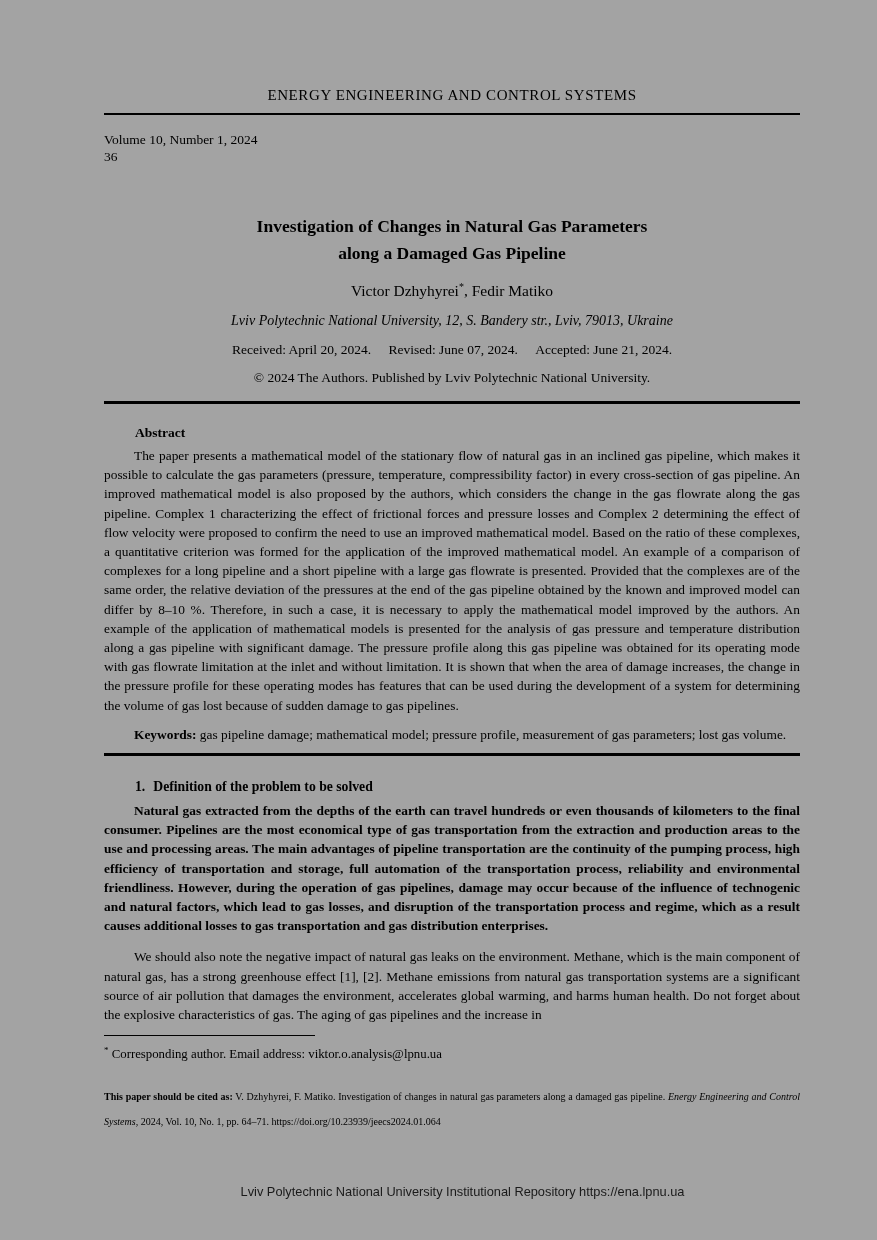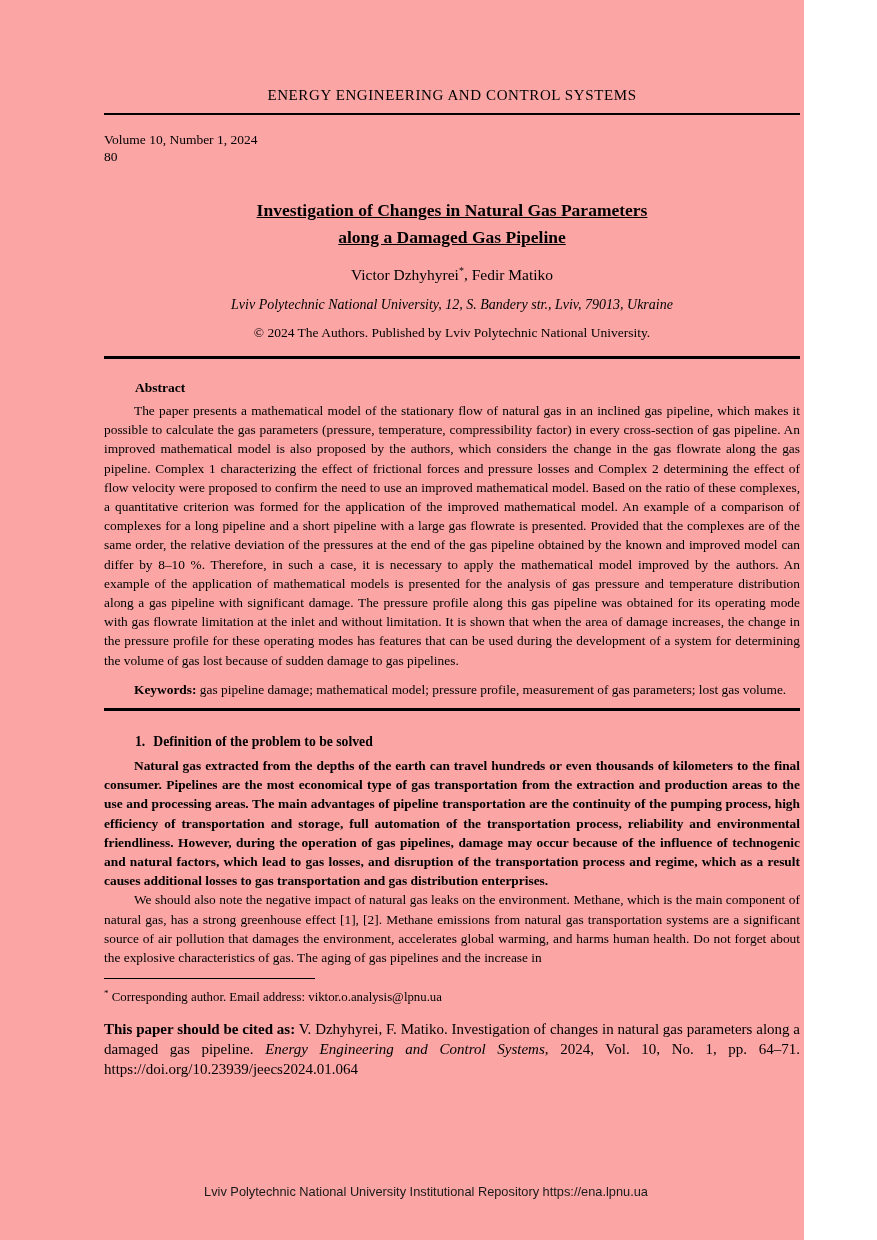--- a/index.html
+++ b/index.html
@@ -1,18 +1,18 @@
 <!DOCTYPE html>
 <html><head>
 <meta charset="utf-8">
 <style>
   html, body { margin: 0; padding: 0; background: #ffffff; }
   .page {
-    width: 804px; height: 1240px;
-    background: #fca5a5;
+    width: 877px; height: 1240px;
+    background: #a3a3a3;
     color: #000;
     font-family: "Liberation Serif", serif;
     position: relative;
     overflow: hidden;
     box-sizing: border-box;
   }
   .content {
     position: absolute;
     left: 104px;
     top: 0;
@@ -30,26 +30,25 @@
   .rule-thick { height: 3px; background: #000; }
   .volume-row {
     display: flex;
     justify-content: space-between;
     margin-top: 16px;
     font-size: 13.5px;
     line-height: 17px;
     flex-direction: column;
   }
   .article-title {
-    margin-top: 32px;
+    margin-top: 48px;
     text-align: center;
     font-size: 17.5px;
     font-weight: bold;
     line-height: 27px;
-    text-decoration: underline;
   }
   .authors-line {
     margin-top: 14px;
     text-align: center;
     font-size: 15.5px;
     line-height: 19px;
   }
   .authors-line sup { font-size: 10px; line-height: 0; }
   .affiliation {
     margin-top: 12px;
@@ -90,37 +89,37 @@
   .rule-bottom { margin-top: 9px; }
   .section-heading {
     margin-top: 22px;
     padding-left: 31px;
     font-weight: bold;
     font-size: 13.7px;
     line-height: 17px;
   }
   .section-heading .num { margin-right: 8px; }
   .para1 { margin-top: 6px; font-weight: bold; }
-  .para2 { }
+  .para2 { margin-top: 12px; }
   .footnote-rule {
     margin-top: 11px;
     width: 211px;
     height: 1px;
     background: #000;
   }
   .footnote {
     margin-top: 6px;
     font-size: 12.8px;
     line-height: 17px;
   }
   .footnote sup { font-size: 9px; }
   .citation {
-    margin-top: 12px;
-    font-size: 15px;
-    line-height: 20px;
+    margin-top: 20px;
+    font-size: 10px;
+    line-height: 25px;
     text-align: justify;
   }
   .citation .lead { font-weight: bold; }
   .citation .journal { font-style: italic; }
   .repo-footer {
     position: absolute;
     left: 0; right: 0;
     top: 1184px;
     text-align: center;
     font-family: "Liberation Sans", sans-serif;
@@ -136,32 +135,37 @@
 
 <div class="page">
   <div class="content">
 
     <div class="journal-header">ENERGY ENGINEERING AND CONTROL SYSTEMS</div>
 
     <div class="rule-thin"></div>
 
     <div class="volume-row">
       <span>Volume 10, Number 1, 2024</span>
-      <span>80</span>
+      <span>36</span>
     </div>
 
     <div class="article-title">
       <div>Investigation of Changes in Natural Gas Parameters</div>
       <div>along a Damaged Gas Pipeline</div>
     </div>
 
     <div class="authors-line"><span>Victor Dzhyhyrei</span><sup>*</sup><span>, </span><span>Fedir Matiko</span></div>
 
     <div class="affiliation">Lviv Polytechnic National University, 12, S. Bandery str., Lviv, 79013, Ukraine</div>
 
+    <div class="dates-line">
+      <span class="seg">Received: April 20, 2024.</span>
+      <span class="seg">Revised: June 07, 2024.</span>
+      <span class="seg">Accepted: June 21, 2024.</span>
+    </div>
 
     <div class="copyright-line">© 2024 The Authors. Published by Lviv Polytechnic National University.</div>
 
     <div class="rule-thick rule-top"></div>
 
     <div class="abstract-heading">Abstract</div>
 
     <div class="body-text indented abstract-body">The paper presents a mathematical model of the stationary flow of natural gas in an inclined gas pipeline, which makes it possible to calculate the gas parameters (pressure, temperature, compressibility factor) in every cross-section of gas pipeline. An improved mathematical model is also proposed by the authors, which considers the change in the gas flowrate along the gas pipeline. Complex 1 characterizing the effect of frictional forces and pressure losses and Complex 2 determining the effect of flow velocity were proposed to confirm the need to use an improved mathematical model. Based on the ratio of these complexes, a quantitative criterion was formed for the application of the improved mathematical model. An example of a comparison of complexes for a long pipeline and a short pipeline with a large gas flowrate is presented. Provided that the complexes are of the same order, the relative deviation of the pressures at the end of the gas pipeline obtained by the known and improved model can differ by 8–10 %. Therefore, in such a case, it is necessary to apply the mathematical model improved by the authors. An example of the application of mathematical models is presented for the analysis of gas pressure and temperature distribution along a gas pipeline with significant damage. The pressure profile along this gas pipeline was obtained for its operating mode with gas flowrate limitation at the inlet and without limitation. It is shown that when the area of damage increases, the change in the pressure profile for these operating modes has features that can be used during the development of a system for determining the volume of gas lost because of sudden damage to gas pipelines.</div>
 
     <div class="body-text indented keywords-line"><b>Keywords:</b><span> gas pipeline damage; mathematical model; pressure profile, measurement of gas parameters; lost gas volume.</span></div>

